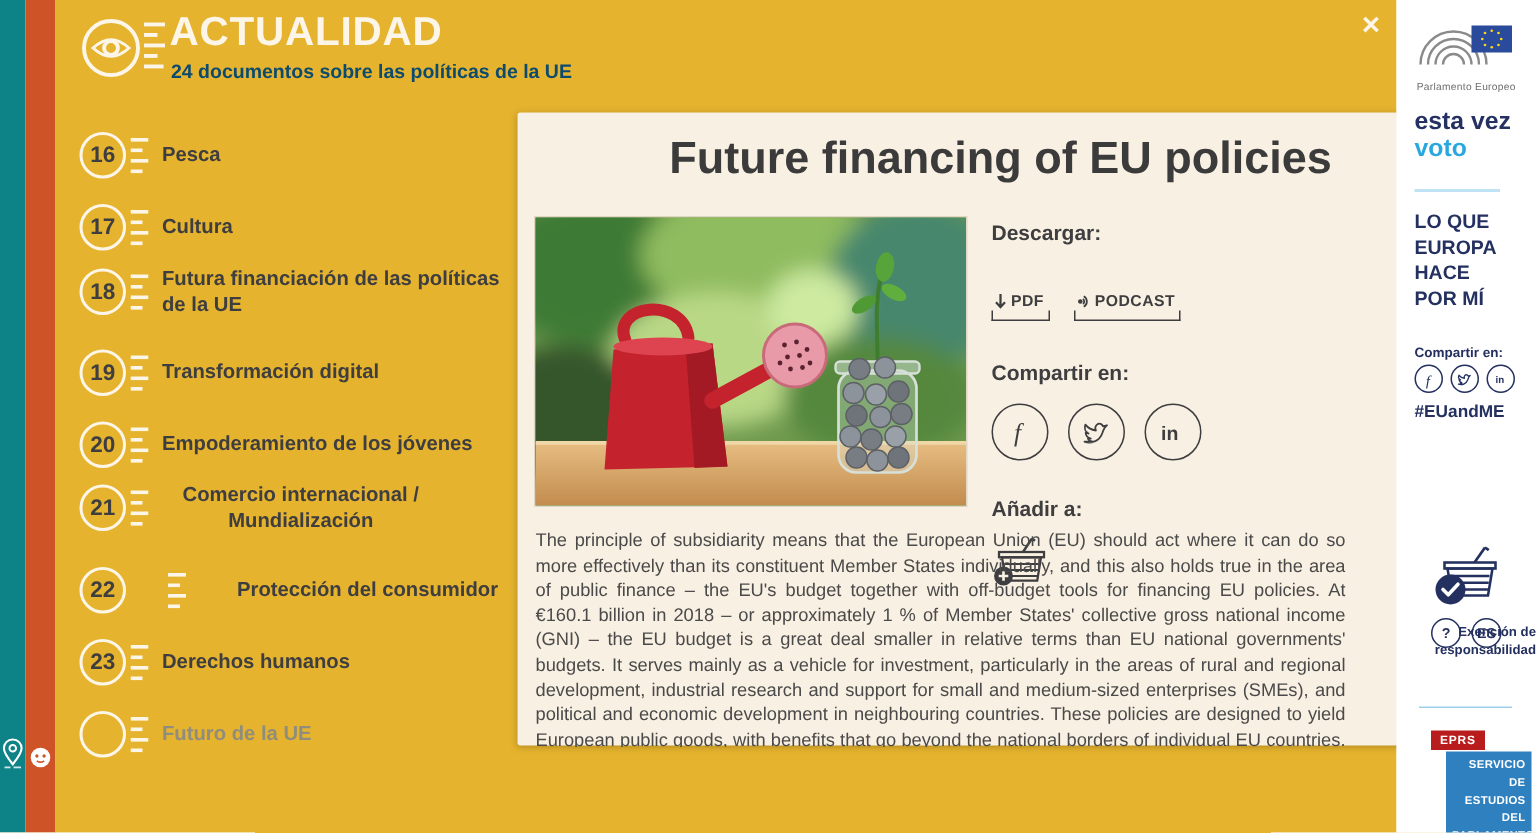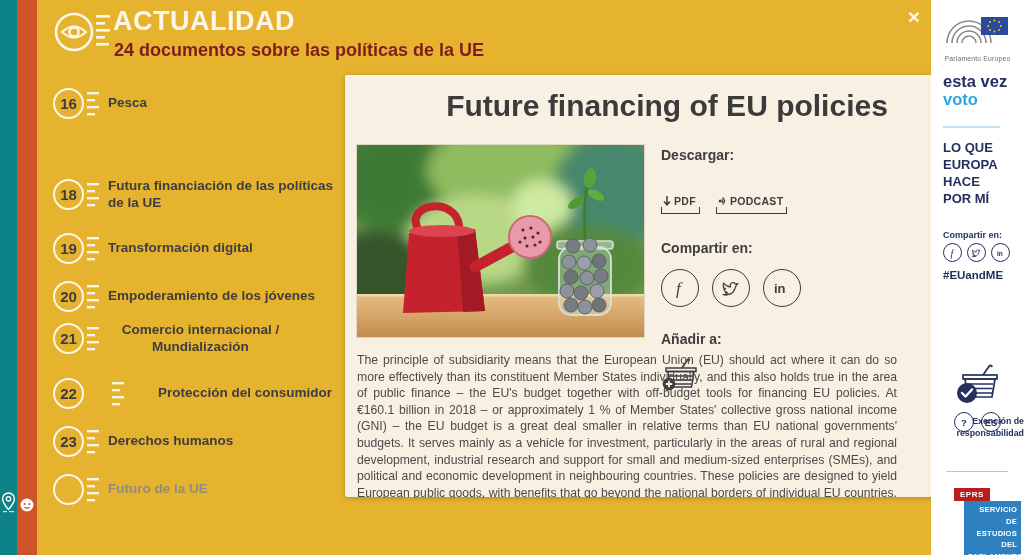--- a/index.html
+++ b/index.html
@@ -9,21 +9,21 @@
   
   .stripe-teal { position:absolute; left:0; top:0; width:17px; height:555px; background:#0d8287; }
   .stripe-orange { position:absolute; left:17px; top:0; width:20px; height:555px; background:#ce5327; }
   .stripe-icon { position:absolute; cursor:pointer; }
 
   
   .main { position:absolute; left:37px; top:0; width:894px; height:555px; background:#e5b32e; }
 
   .eye-logo { position:absolute; left:16px; top:8px; }
   .app-title { position:absolute; left:76px; top:6px; font-size:27px; font-weight:700; color:#fdf6e8; letter-spacing:0.5px; }
-  .app-subtitle { position:absolute; left:77px; top:40px; font-size:18px; font-weight:700; color:#7f1d1d; }
+  .app-subtitle { position:absolute; left:77px; top:40px; font-size:13px; font-weight:700; color:#0c4a6e; }
   .close-btn { position:absolute; left:864px; top:4px; width:26px; height:26px; color:#fdf6e8; font-size:21px; font-weight:700; text-align:center; line-height:26px; cursor:pointer; }
 
   .nav-item { position:absolute; left:16px; display:flex; align-items:center; cursor:pointer; }
   .num-circle { width:31px; height:31px; border:2.5px solid #fdf6e8; border-radius:50%; display:flex; align-items:center; justify-content:center; font-size:15px; font-weight:700; color:#3e3d3f; flex:0 0 auto; }
   .num-lines { margin-left:3px; flex:0 0 auto; }
   .nav-label { margin-left:9px; font-size:13.5px; font-weight:700; color:#3e3d3f; max-width:228px; line-height:1.25; }
   .nav-item.inactive .nav-label { color:#918d7c; }
 
   
   .card { position:absolute; left:308px; top:75px; width:644px; height:422px; background:#f8f0e2; box-shadow:0 1px 5px rgba(80,60,10,0.35); border-radius:2px; }
@@ -103,20 +103,30 @@
 
     <div class="nav-item" style="top:88px;">
       <div class="num-circle">16</div>
       <svg class="num-lines" width="12" height="28" viewBox="0 0 12 28">
           <rect y="2" width="12" height="2.4" fill="#fdf6e8"></rect>
           <rect y="9" width="8" height="2.4" fill="#fdf6e8"></rect>
           <rect y="16" width="12" height="2.4" fill="#fdf6e8"></rect>
           <rect y="23" width="8" height="2.4" fill="#fdf6e8"></rect>
         </svg>
       <div class="nav-label">Pesca</div>
+    </div>
+    <div class="nav-item" style="top:136px;">
+      <div class="num-circle">17</div>
+      <svg class="num-lines" width="12" height="28" viewBox="0 0 12 28">
+          <rect y="2" width="12" height="2.4" fill="#fdf6e8"></rect>
+          <rect y="9" width="8" height="2.4" fill="#fdf6e8"></rect>
+          <rect y="16" width="12" height="2.4" fill="#fdf6e8"></rect>
+          <rect y="23" width="8" height="2.4" fill="#fdf6e8"></rect>
+        </svg>
+      <div class="nav-label">Cultura</div>
     </div>
     <div class="nav-item" style="top:178px;">
       <div class="num-circle">18</div>
       <svg class="num-lines" width="12" height="28" viewBox="0 0 12 28">
           <rect y="2" width="12" height="2.4" fill="#fdf6e8"></rect>
           <rect y="9" width="8" height="2.4" fill="#fdf6e8"></rect>
           <rect y="16" width="12" height="2.4" fill="#fdf6e8"></rect>
           <rect y="23" width="8" height="2.4" fill="#fdf6e8"></rect>
         </svg>
       <div class="nav-label">Futura financiación de las políticas de la UE</div>

